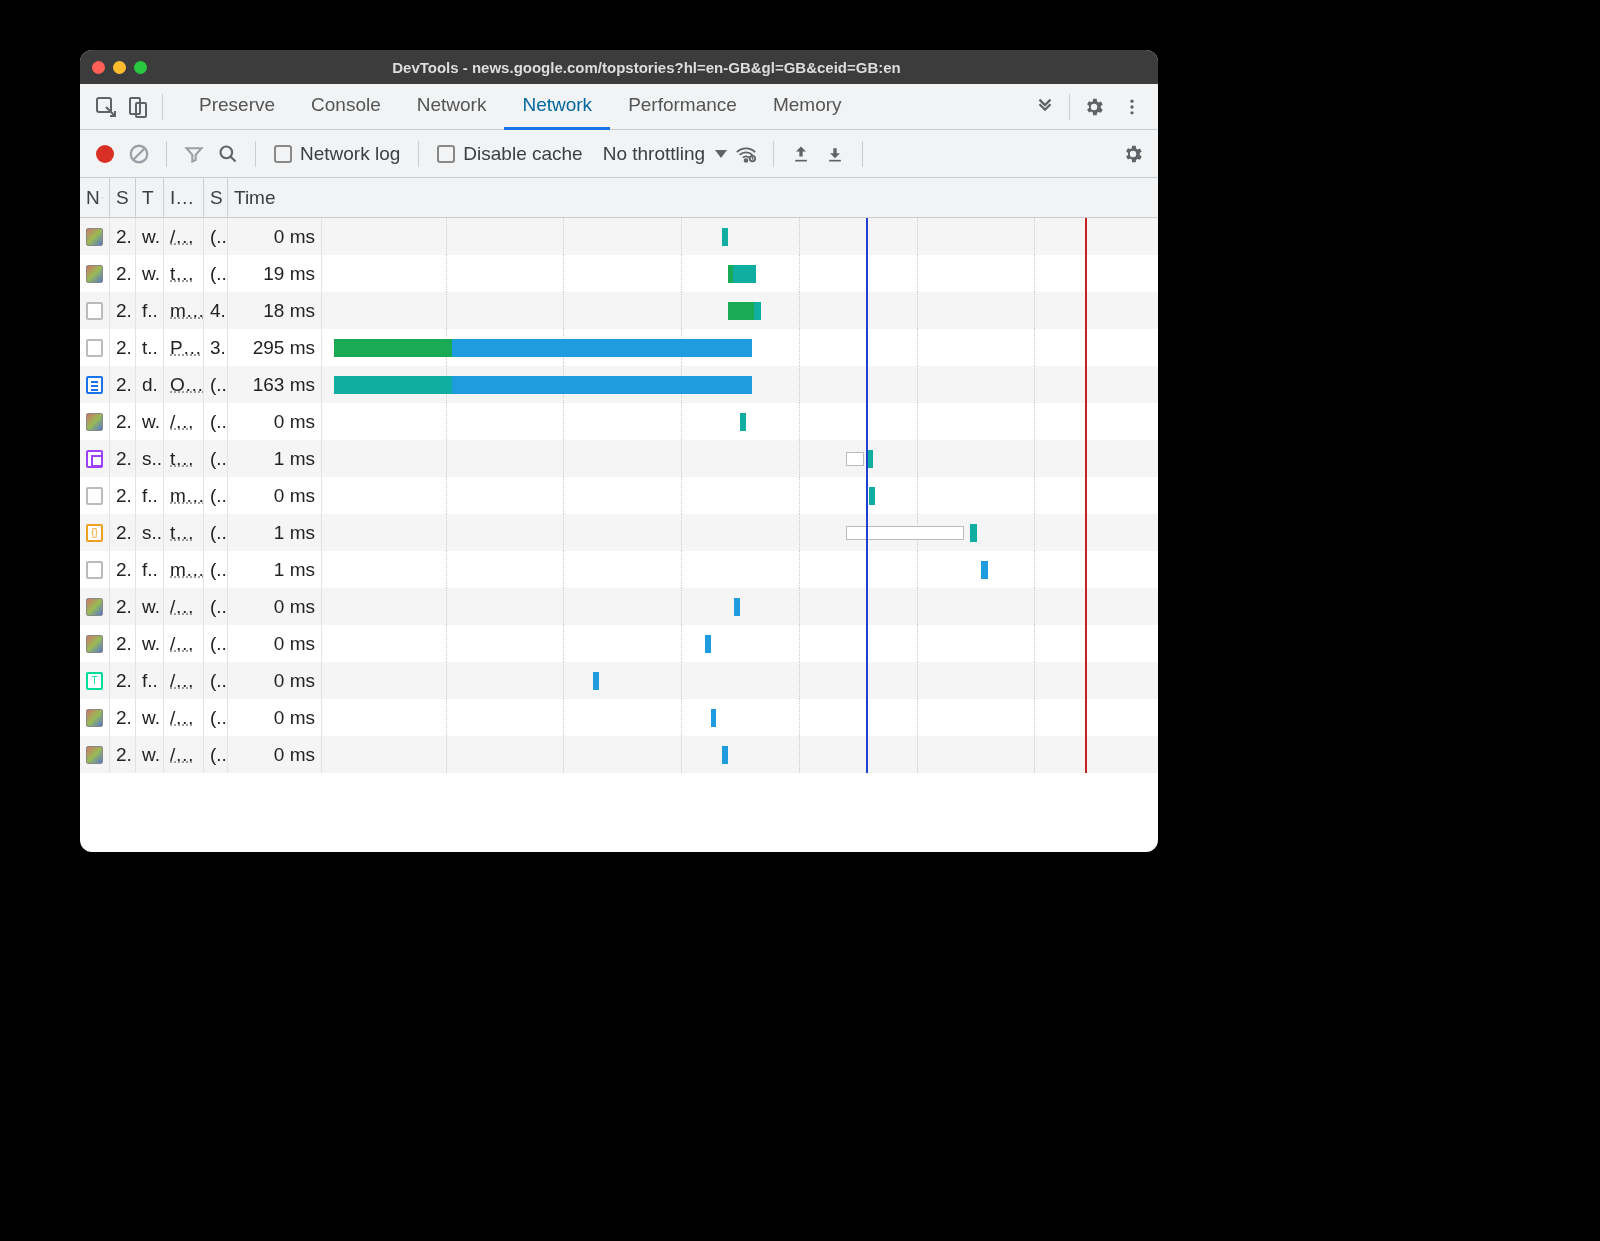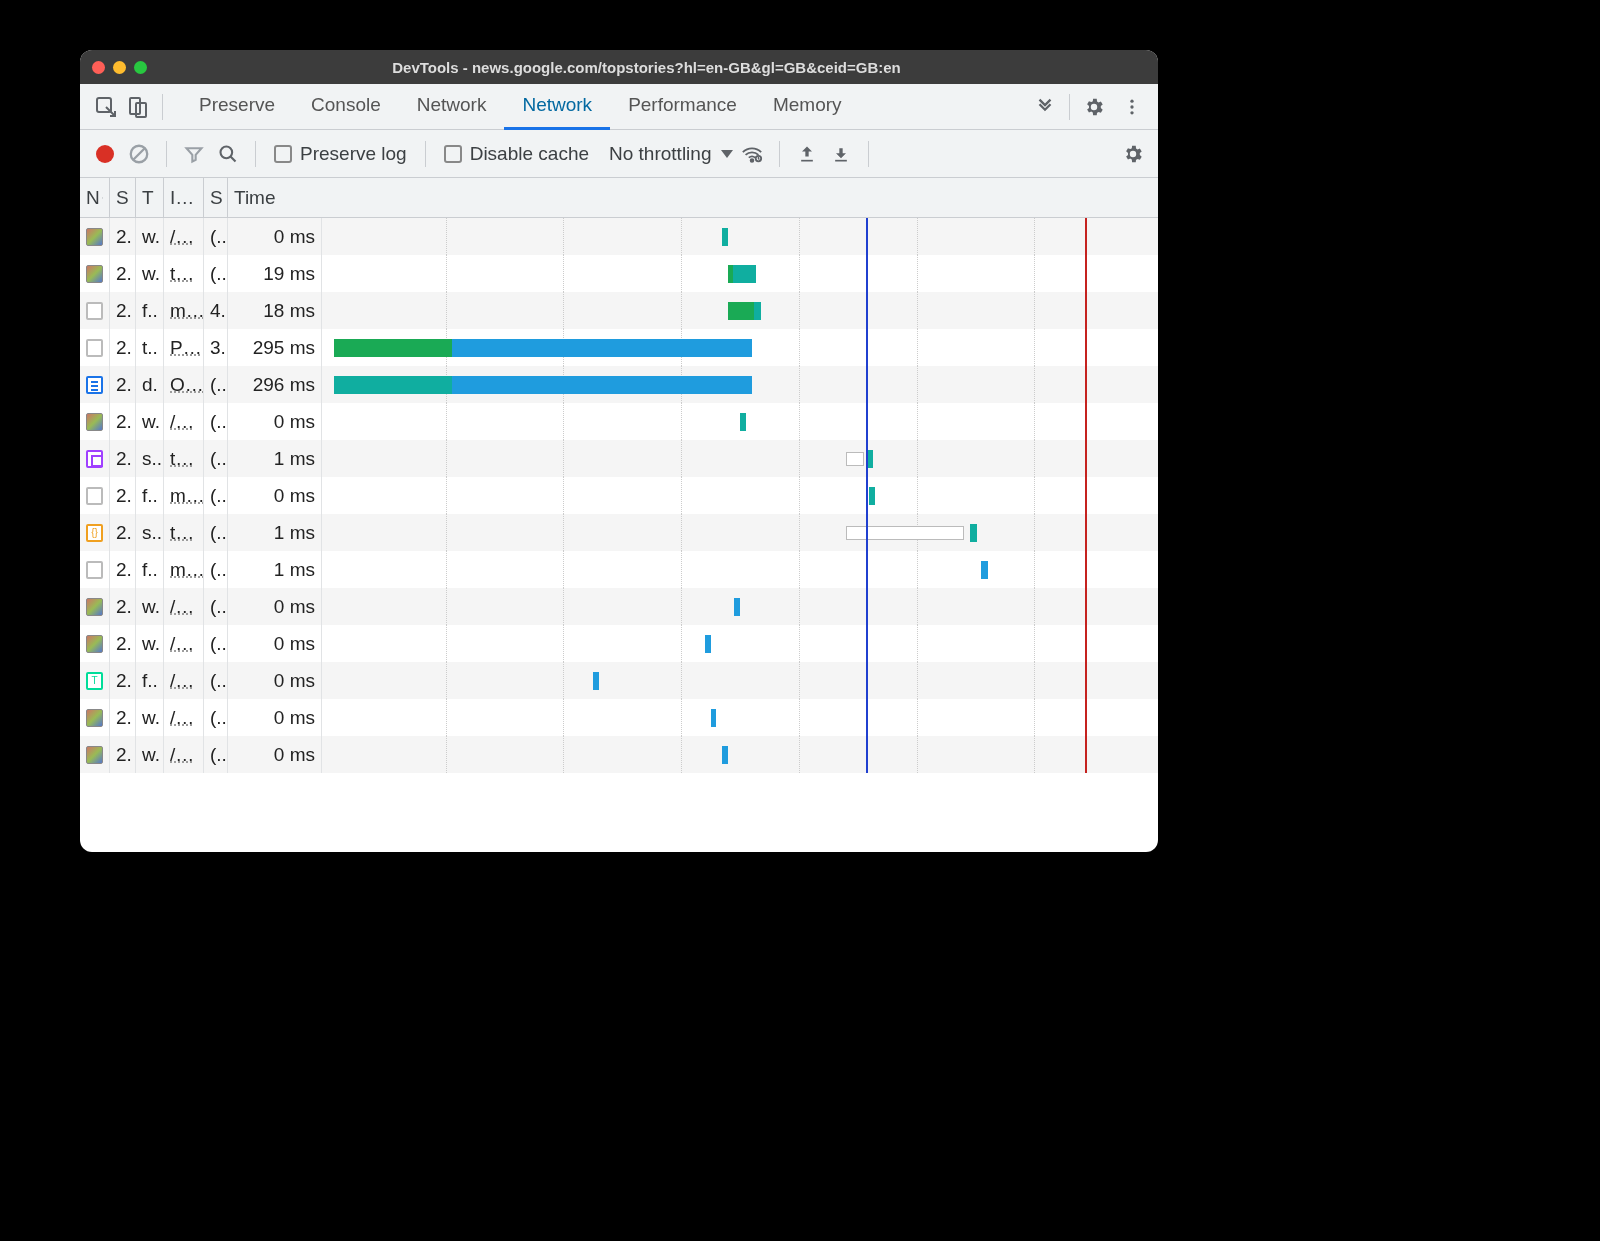--- a/index.html
+++ b/index.html
@@ -335,21 +335,21 @@
     </div>
     <div class="icon-btn">
       <svg width="20" height="20" viewBox="0 0 24 24" fill="none" stroke="#5f6368" stroke-width="2.5">
           <circle cx="10" cy="10" r="7"></circle>
           <path d="M21 21l-6-6"></path>
         </svg>
     </div>
     <div class="sep"></div>
     <label class="cb-group">
       <span class="checkbox"></span>
-      <span>Preserve log</span>
+      <span>Network log</span>
     </label>
     <div class="sep"></div>
     <label class="cb-group">
       <span class="checkbox"></span>
       <span>Disable cache</span>
     </label>
     <div class="throttle">
       <span>No throttling</span>
       <span class="dropdown-triangle"></span>
     </div>
@@ -513,21 +513,21 @@
           <div class="row alt">
             <div class="td c-name">
               <span class="res-icon res-doc"></span>
             </div>
             <div class="td c-status">2.</div>
             <div class="td c-type">d.</div>
             <div class="td c-init">
               <span>O…</span>
             </div>
             <div class="td c-size">(..</div>
-            <div class="td c-time right">296 ms</div>
+            <div class="td c-time right">163 ms</div>
             <div class="td c-wf">
               <div class="wf">
                 <div class="wf-guides">
                   <div class="g" style="left: 14.2857%;"></div>
                   <div class="g" style="left: 28.5714%;"></div>
                   <div class="g" style="left: 42.8571%;"></div>
                   <div class="g" style="left: 57.1429%;"></div>
                   <div class="g" style="left: 71.4286%;"></div>
                   <div class="g" style="left: 85.7143%;"></div>
                 </div>

